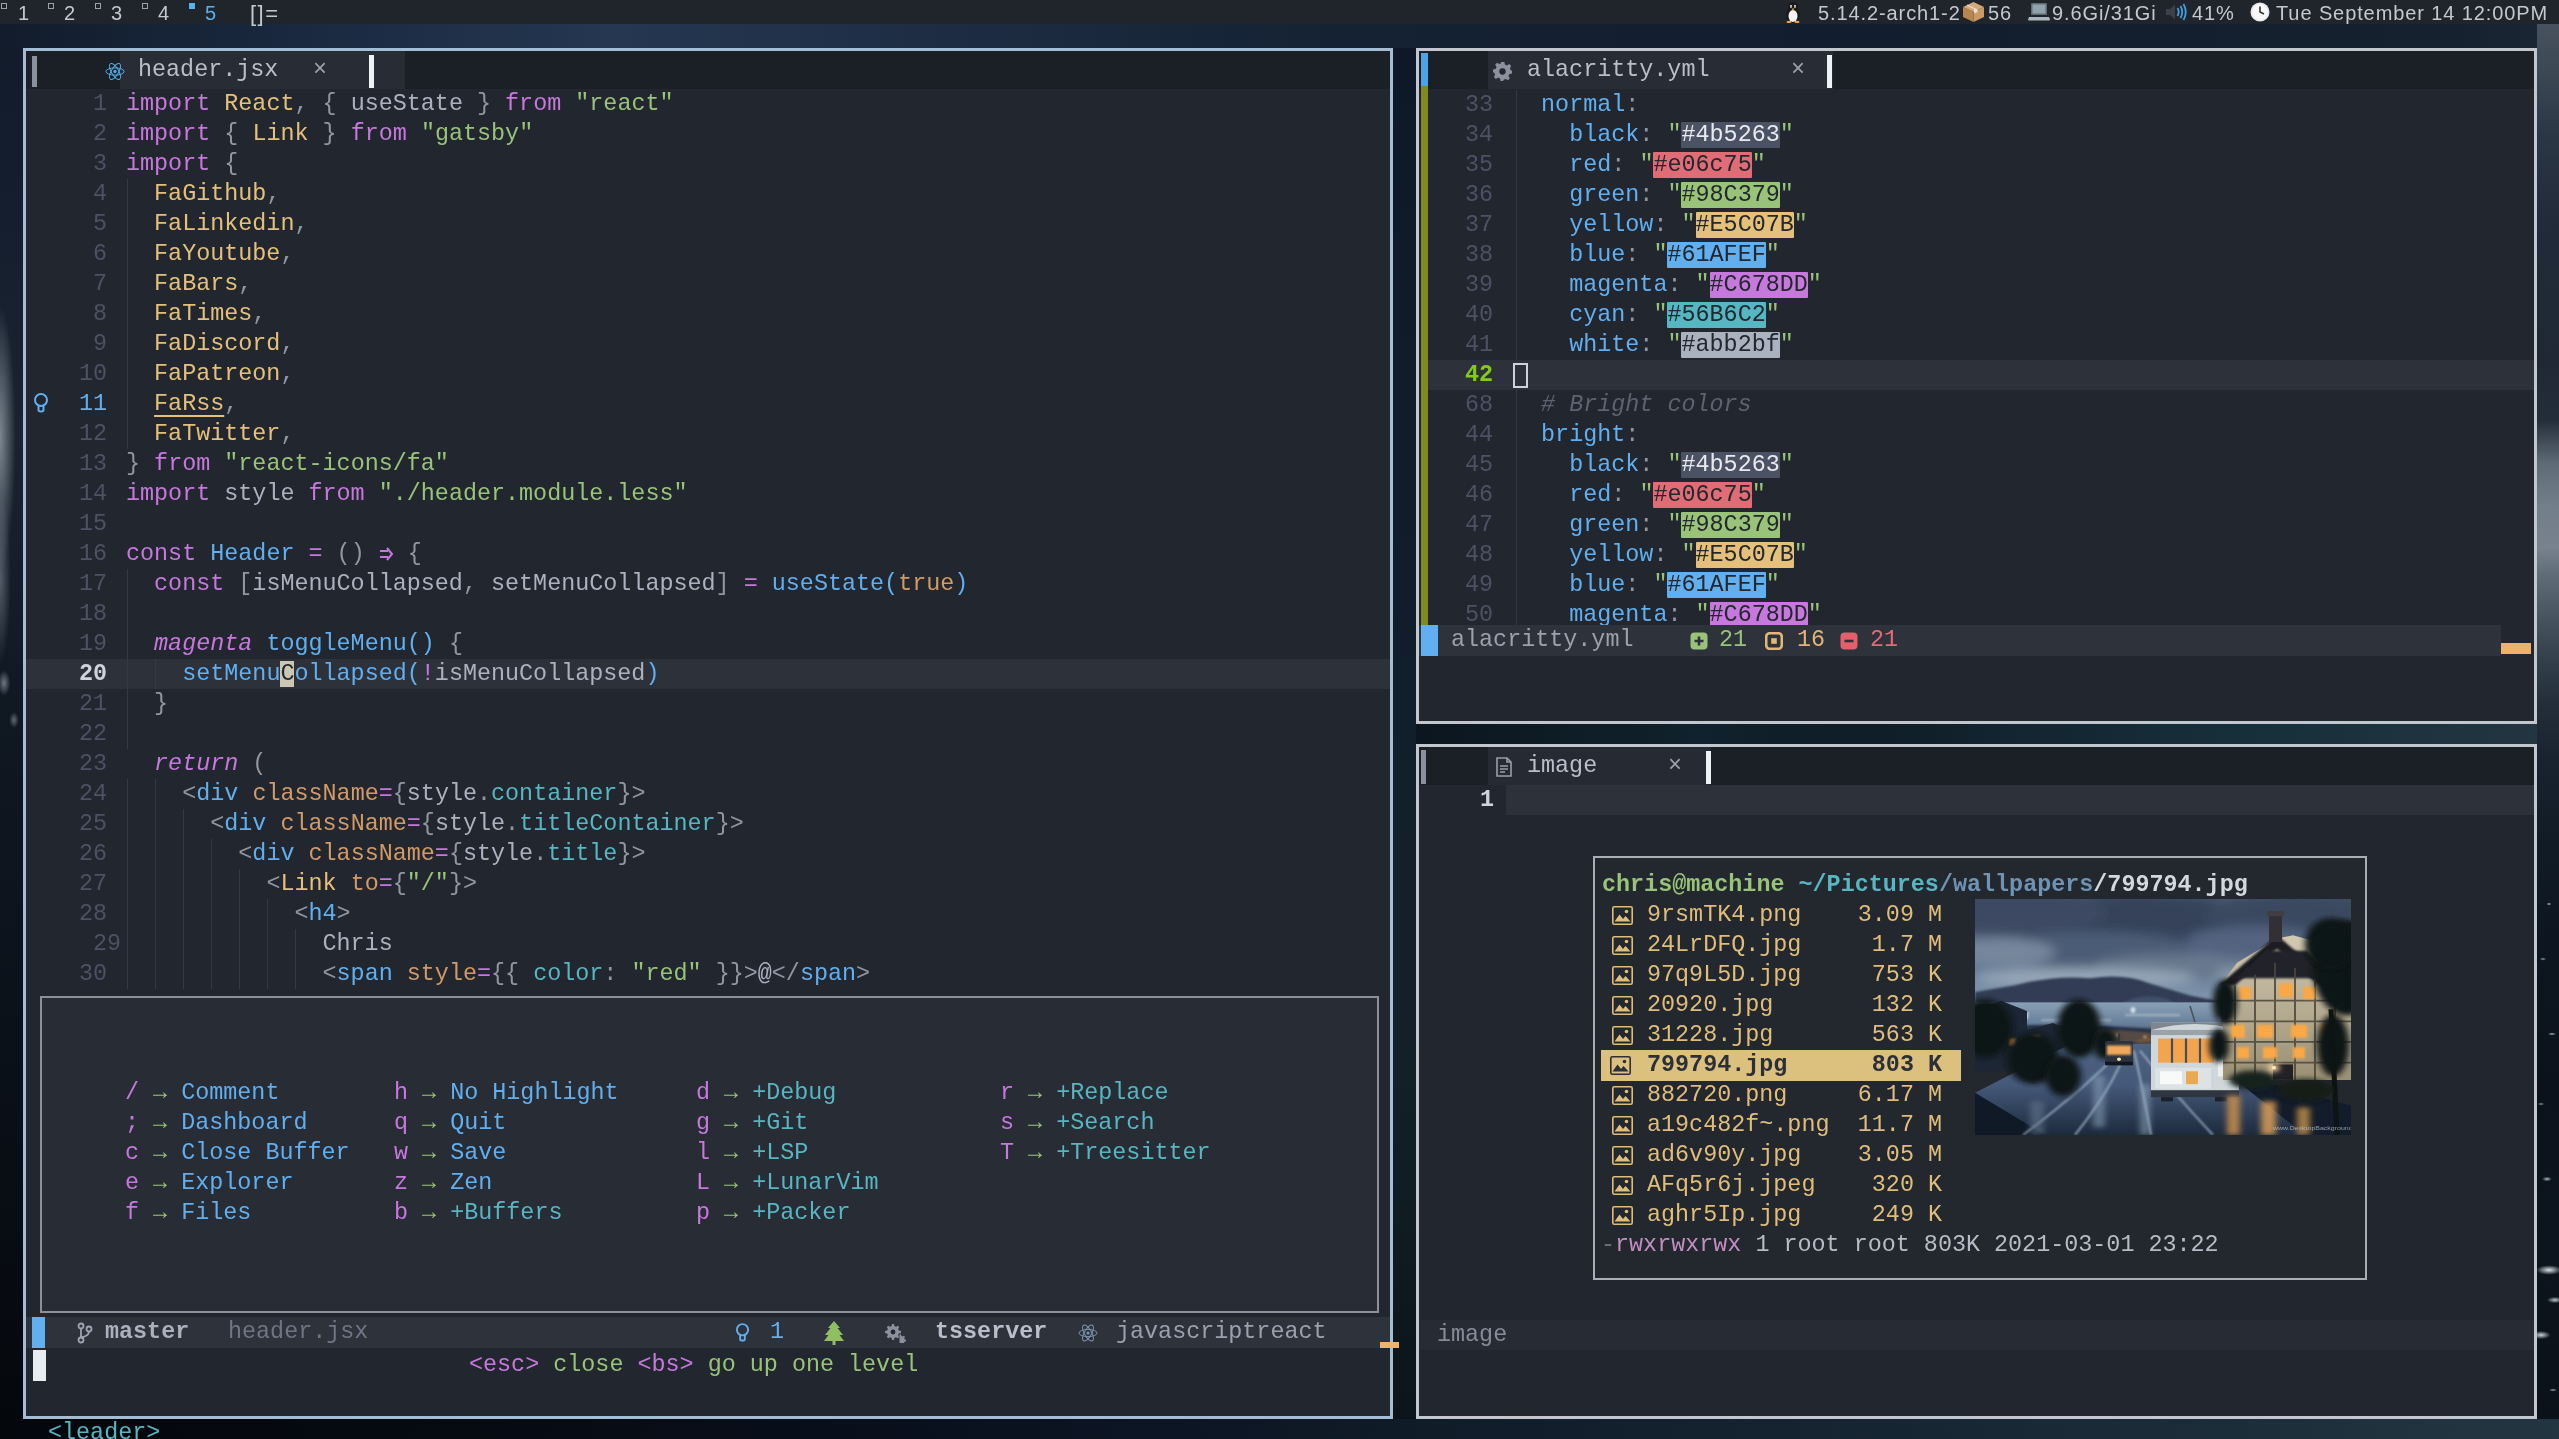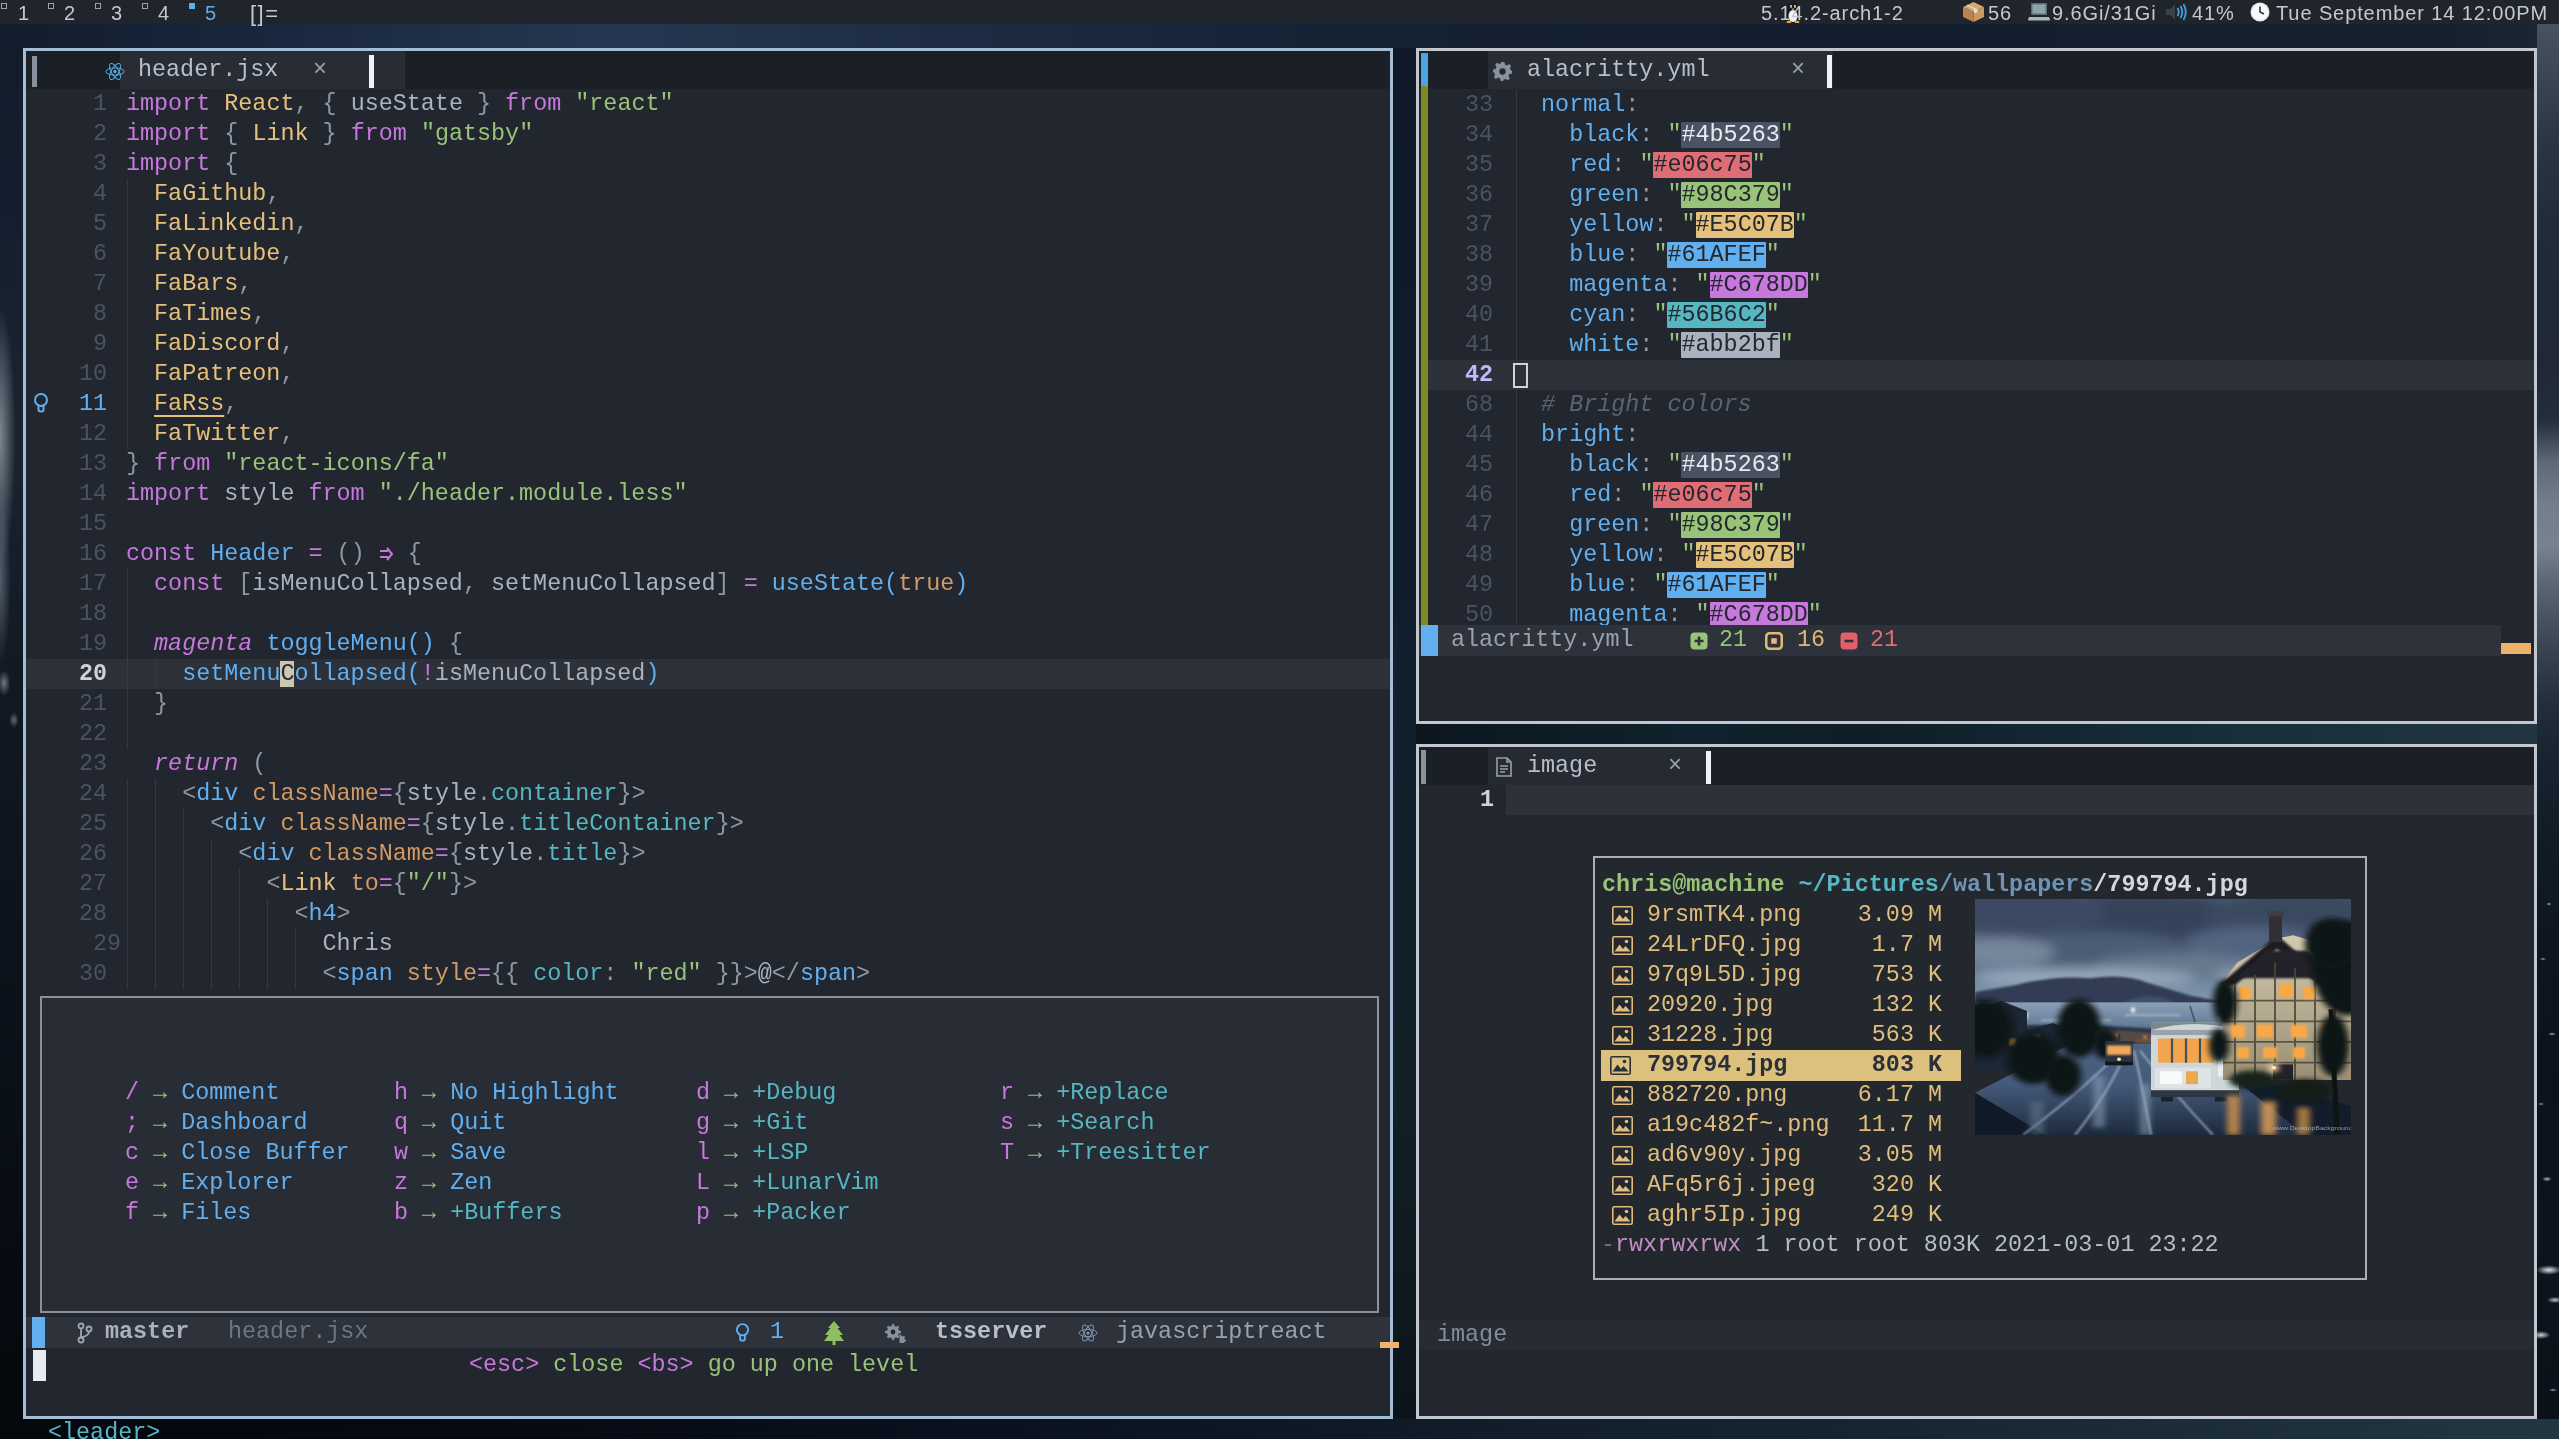--- a/index.html
+++ b/index.html
@@ -61,21 +61,21 @@
   <ellipse cx="9" cy="5" rx="5" ry="5" fill="#1a1a1a"></ellipse>
   <ellipse cx="9" cy="14" rx="4.5" ry="6" fill="#f2f2f2"></ellipse>
   <ellipse cx="7" cy="4.5" rx="1" ry="1.4" fill="#fff"></ellipse>
       <ellipse cx="11" cy="4.5" rx="1" ry="1.4" fill="#fff"></ellipse>
   <circle cx="7" cy="4.7" r=".5" fill="#000"></circle>
       <circle cx="11" cy="4.7" r=".5" fill="#000"></circle>
   <polygon points="7.5,6.5 10.5,6.5 9,8.5" fill="#e8a33d"></polygon>
   <ellipse cx="5" cy="20" rx="2.5" ry="1.2" fill="#e8a33d"></ellipse>
       <ellipse cx="13" cy="20" rx="2.5" ry="1.2" fill="#e8a33d"></ellipse>
  </svg>
- <div class="abs" style="left:1761px;top:2px;">5.14.2-arch1-2</div>
+ <div class="abs" style="left:1818px;top:2px;">5.14.2-arch1-2</div>
 
  <svg class="abs" style="left:1963px;top:2px;" width="21" height="20" viewBox="0 0 21 20">
   <polygon points="10.5,0 21,5 10.5,10 0,5" fill="#d7a877"></polygon>
   <polygon points="0,5 10.5,10 10.5,20 0,15" fill="#b9854e"></polygon>
   <polygon points="21,5 10.5,10 10.5,20 21,15" fill="#c99a63"></polygon>
   <polygon points="4,2.5 14.5,7.5 14.5,11 13,9.8 12.5,11.5 11,10.5 11,7 4,3.8" fill="#e9e2d2"></polygon>
  </svg>
  <div class="abs" style="left:1988px;top:2px;">56</div>
 
  <svg class="abs" style="left:2028px;top:3px;" width="22" height="18" viewBox="0 0 22 18">
@@ -273,21 +273,21 @@
 <div class="abs" style="left:1513px;top:363px;width:15px;height:25px;border:2px solid #cfd4dc;"></div>
 <div class="num" style="left:1429px;top:90px;width:64px;">33</div>
 <div class="num" style="left:1429px;top:120px;width:64px;">34</div>
 <div class="num" style="left:1429px;top:150px;width:64px;">35</div>
 <div class="num" style="left:1429px;top:180px;width:64px;">36</div>
 <div class="num" style="left:1429px;top:210px;width:64px;">37</div>
 <div class="num" style="left:1429px;top:240px;width:64px;">38</div>
 <div class="num" style="left:1429px;top:270px;width:64px;">39</div>
 <div class="num" style="left:1429px;top:300px;width:64px;">40</div>
 <div class="num" style="left:1429px;top:330px;width:64px;">41</div>
-<div class="num" style="left:1429px;top:360px;width:64px;color:#c4b5fd;font-weight:bold;">42</div>
+<div class="num" style="left:1429px;top:360px;width:64px;color:#84cc16;font-weight:bold;">42</div>
 <div class="num" style="left:1429px;top:390px;width:64px;">68</div>
 <div class="num" style="left:1429px;top:420px;width:64px;">44</div>
 <div class="num" style="left:1429px;top:450px;width:64px;">45</div>
 <div class="num" style="left:1429px;top:480px;width:64px;">46</div>
 <div class="num" style="left:1429px;top:510px;width:64px;">47</div>
 <div class="num" style="left:1429px;top:540px;width:64px;">48</div>
 <div class="num" style="left:1429px;top:570px;width:64px;">49</div>
 <div class="num" style="left:1429px;top:600px;width:64px;">50</div>
 <div class="row" style="left:1513px;top:90px;">  <span class="b">normal</span><span class="gy">:</span></div>
 <div class="row" style="left:1513px;top:120px;">    <span class="b">black</span><span class="gy">:</span> <span class="g">"</span><span class="chip" style="background:#4b5263;color:#e8eaee;">#4b5263</span><span class="g">"</span></div>

